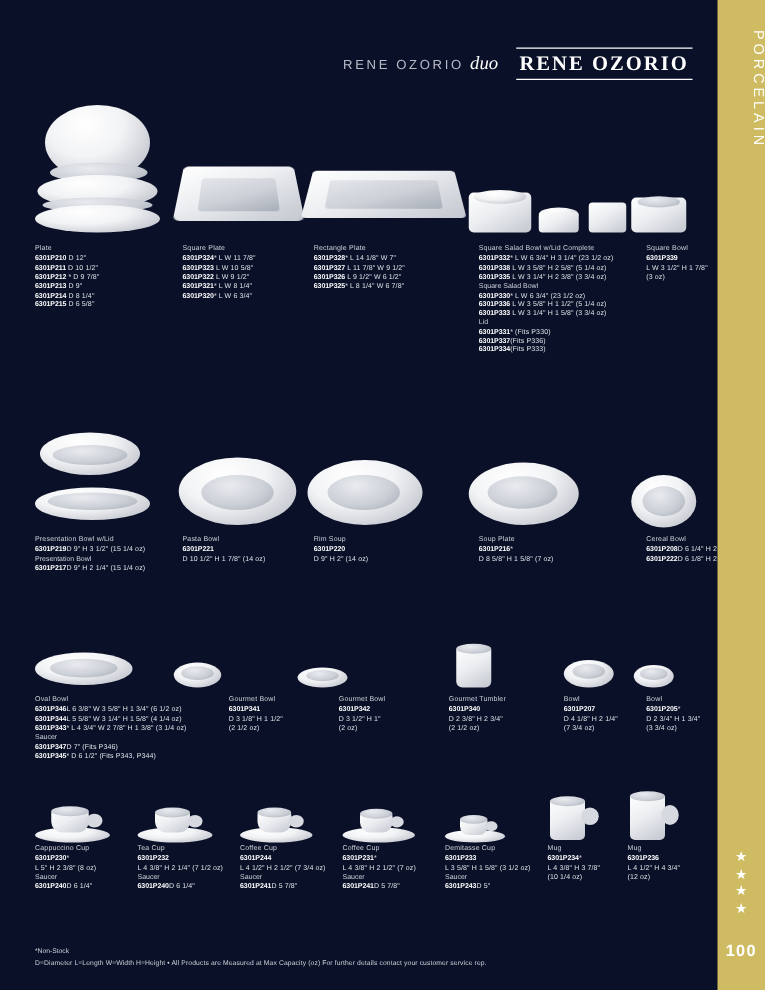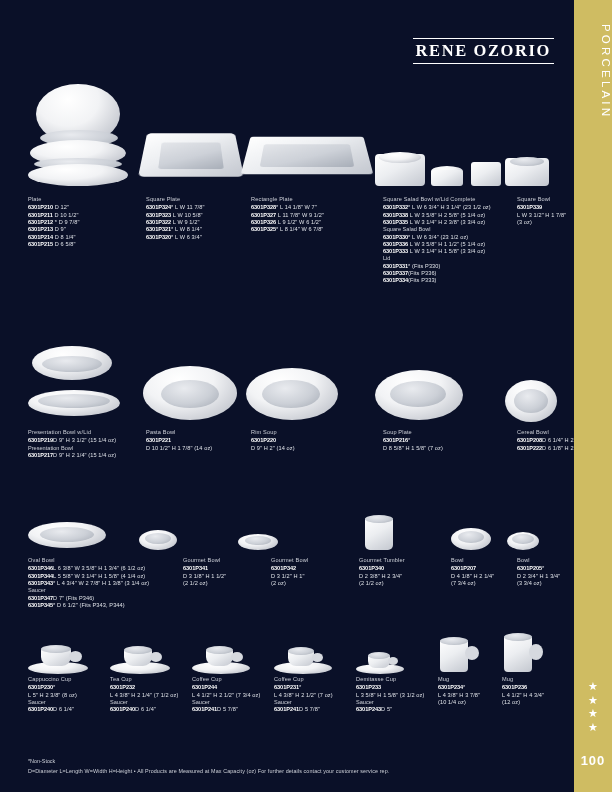--- a/index.html
+++ b/index.html
@@ -71,20 +71,24 @@
     background: linear-gradient(150deg, #ffffff 0%, #eceef1 45%, #c3c7cf 100%);
   }
   .sq-d { background: linear-gradient(160deg, #e4e6ea 0%, #cdd1d8 55%, #a8aeb8 100%); }
 </style>
 </head>
 <body>
 
 <div class="page">
 
   <div class="header">
+    <div class="brand-duo">
+      <span>RENE OZORIO</span>
+      <em>duo</em>
+    </div>
     <div class="logo-box">
       <span>RENE OZORIO</span>
     </div>
   </div>
 
   <div class="row row-imgs" style="top:78px;height:112px;">
     <div class="imgcell" style="width:118px;height:112px;">
       <div class="sh" style="width:104px;height:108px;">
         <div class="el" style="left:8px;top:2px;width:84px;height:60px;"></div>
         <div class="el el-d" style="left:12px;top:48px;width:78px;height:16px;"></div>

